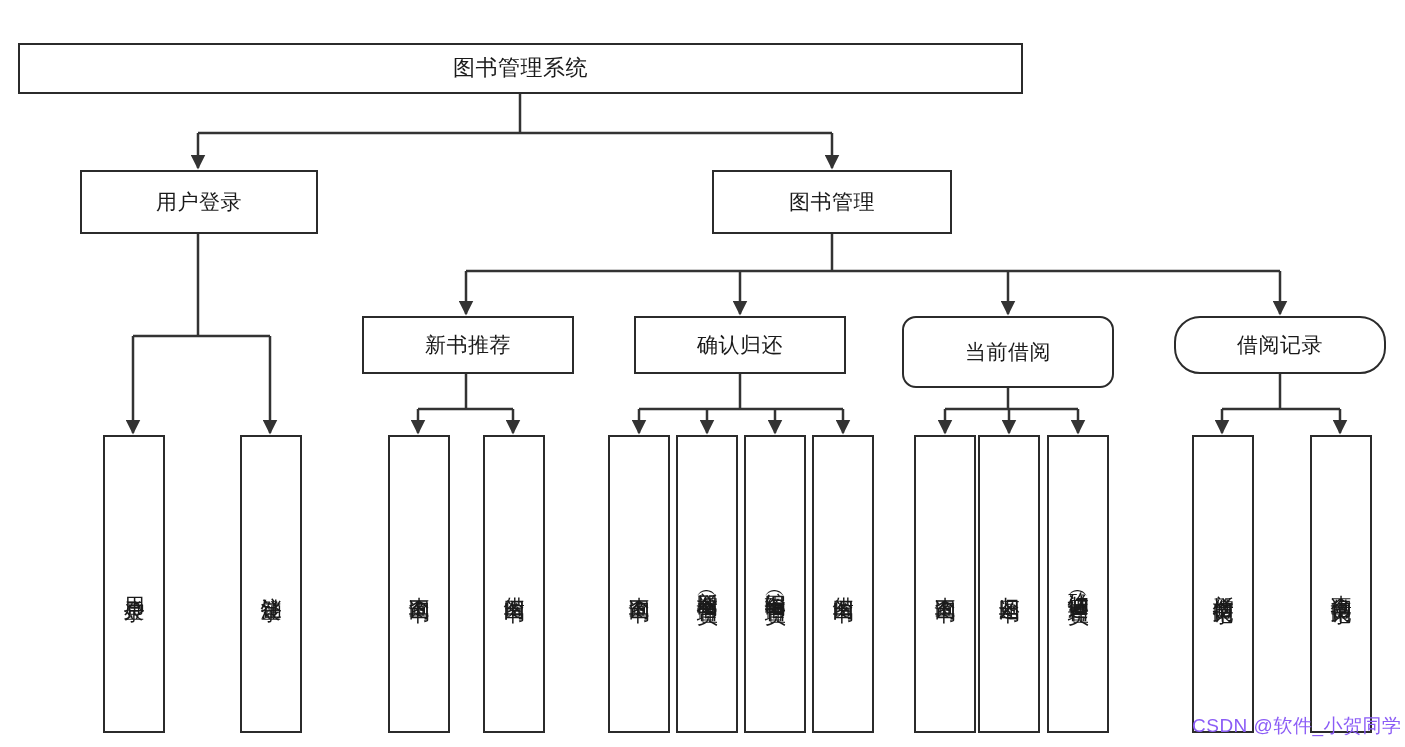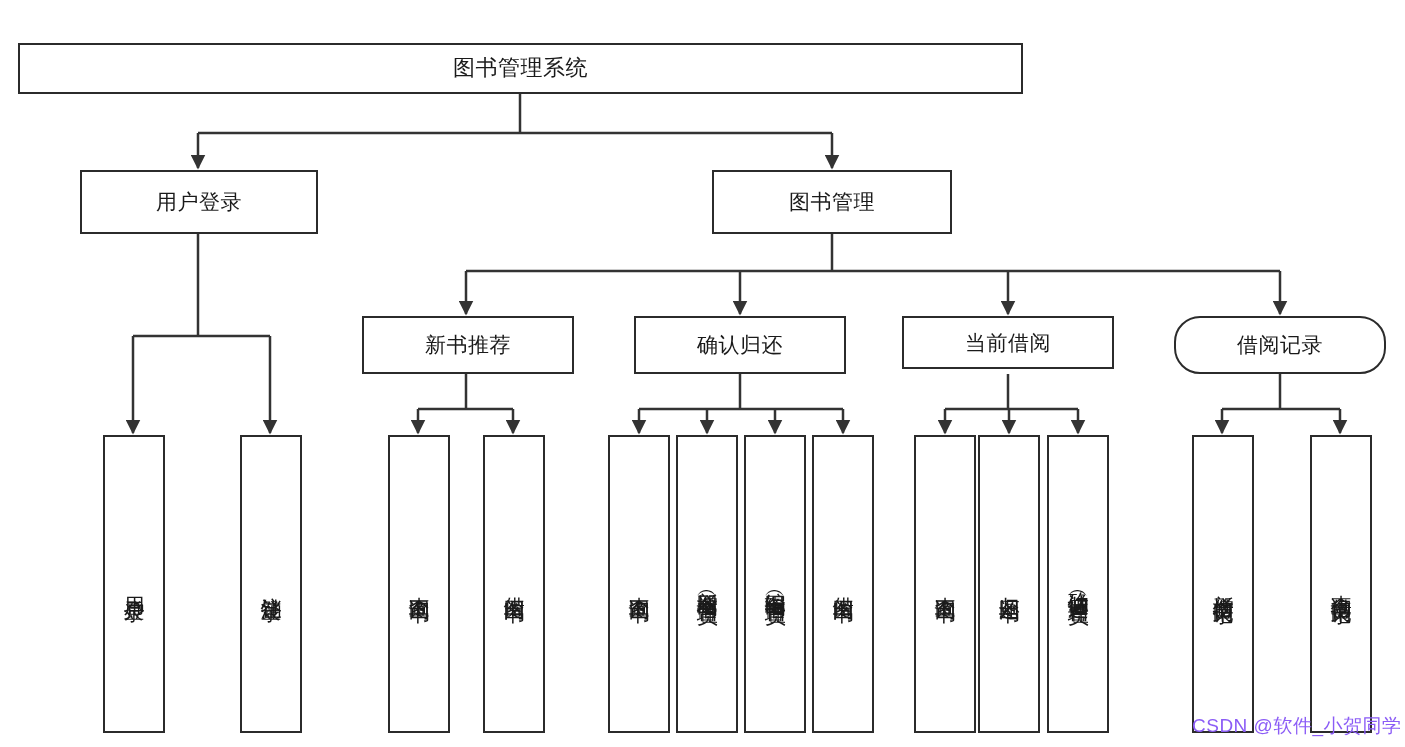--- a/index.html
+++ b/index.html
@@ -135,21 +135,21 @@
   <div class="node node-h" style="left:362px; top:316px; width:212px; height:58px;">
     <span>新书推荐</span>
   </div>
 
   <div class="node node-h" style="left:712px; top:170px; width:240px; height:64px;">
     <span>图书管理</span>
   </div>
   <div class="node node-h" style="left:634px; top:316px; width:212px; height:58px;">
     <span>确认归还</span>
   </div>
-  <div class="node node-h" style="left:902px; top:316px; width:212px; height:53px;">
+  <div class="node node-h" style="left:902px; top:316px; width:212px; height:72px;border-radius:14px;">
     <span>当前借阅</span>
   </div>
   <div class="node node-h" style="left:1174px; top:316px; width:212px; height:58px;border-radius:26px;">
     <span>借阅记录</span>
   </div>
 
   <div class="node node-v" style="left:103px; top:435px; width:62px; height:298px;">
     <span class="vtext">用户登录</span>
   </div>
   <div class="node node-v" style="left:240px; top:435px; width:62px; height:298px;">

